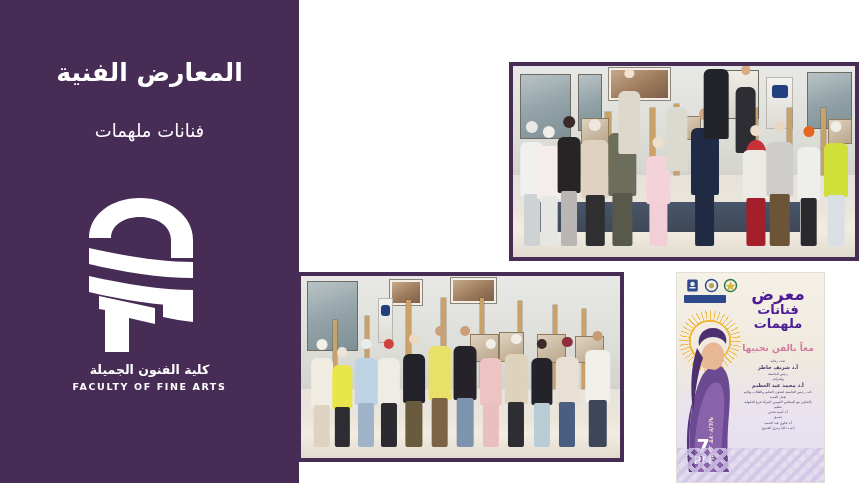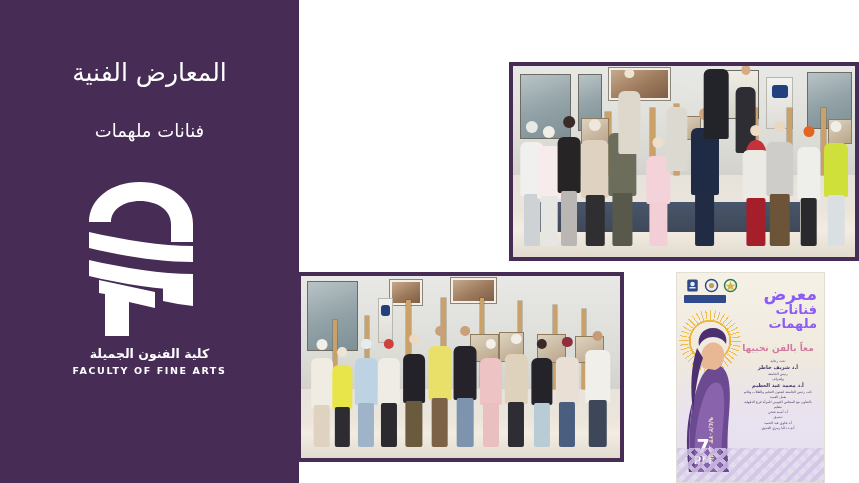--- a/index.html
+++ b/index.html
@@ -33,28 +33,28 @@
   .side-title {
     position: absolute;
     left: 0;
     width: 299px;
     text-align: center;
     color: #ffffff;
     direction: rtl;
     font-family: "DejaVu Sans", "Liberation Sans", sans-serif;
     letter-spacing: 0.5px;
   }
-  #side-title-1 { top: 58px; font-size: 25px; font-weight: 400; }
+  #side-title-1 { top: 58px; font-size: 25px; font-weight: 700; }
   #side-title-2 { top: 120px; font-size: 18px; font-weight: 400; }
 
   
   #logo-wrap {
     position: absolute;
     left: 0;
-    top: 180px;
+    top: 196px;
     width: 299px;
     height: 240px;
   }
   #logo-mark {
     position: absolute;
     left: 50%;
     top: 0;
     transform: translateX(-50%);
     width: 130px;
     height: 160px;
@@ -209,22 +209,22 @@
   .poster-ribbon {
     position: absolute; left: 7px; top: 22px;
     width: 42px; height: 8px;
     background: #2f4a8c;
     border-radius: 1px;
   }
   .poster-title {
     position: absolute;
     right: 7px; top: 12px;
     width: 78px;
-    direction: rtl; text-align: right;
-    color: #8b5cf6;
+    direction: rtl; text-align: center;
+    color: #4c1d95;
     font-weight: 700;
     line-height: 1.08;
   }
   .pt-l1 { font-size: 17px; }
   .pt-l2 { font-size: 13px; }
   .pt-l3 { font-size: 13px; }
   .poster-sub {
     position: absolute; right: 9px; top: 70px; width: 74px;
     direction: rtl; text-align: center;
     color: #d07aa0; font-size: 9px; font-weight: 700;

